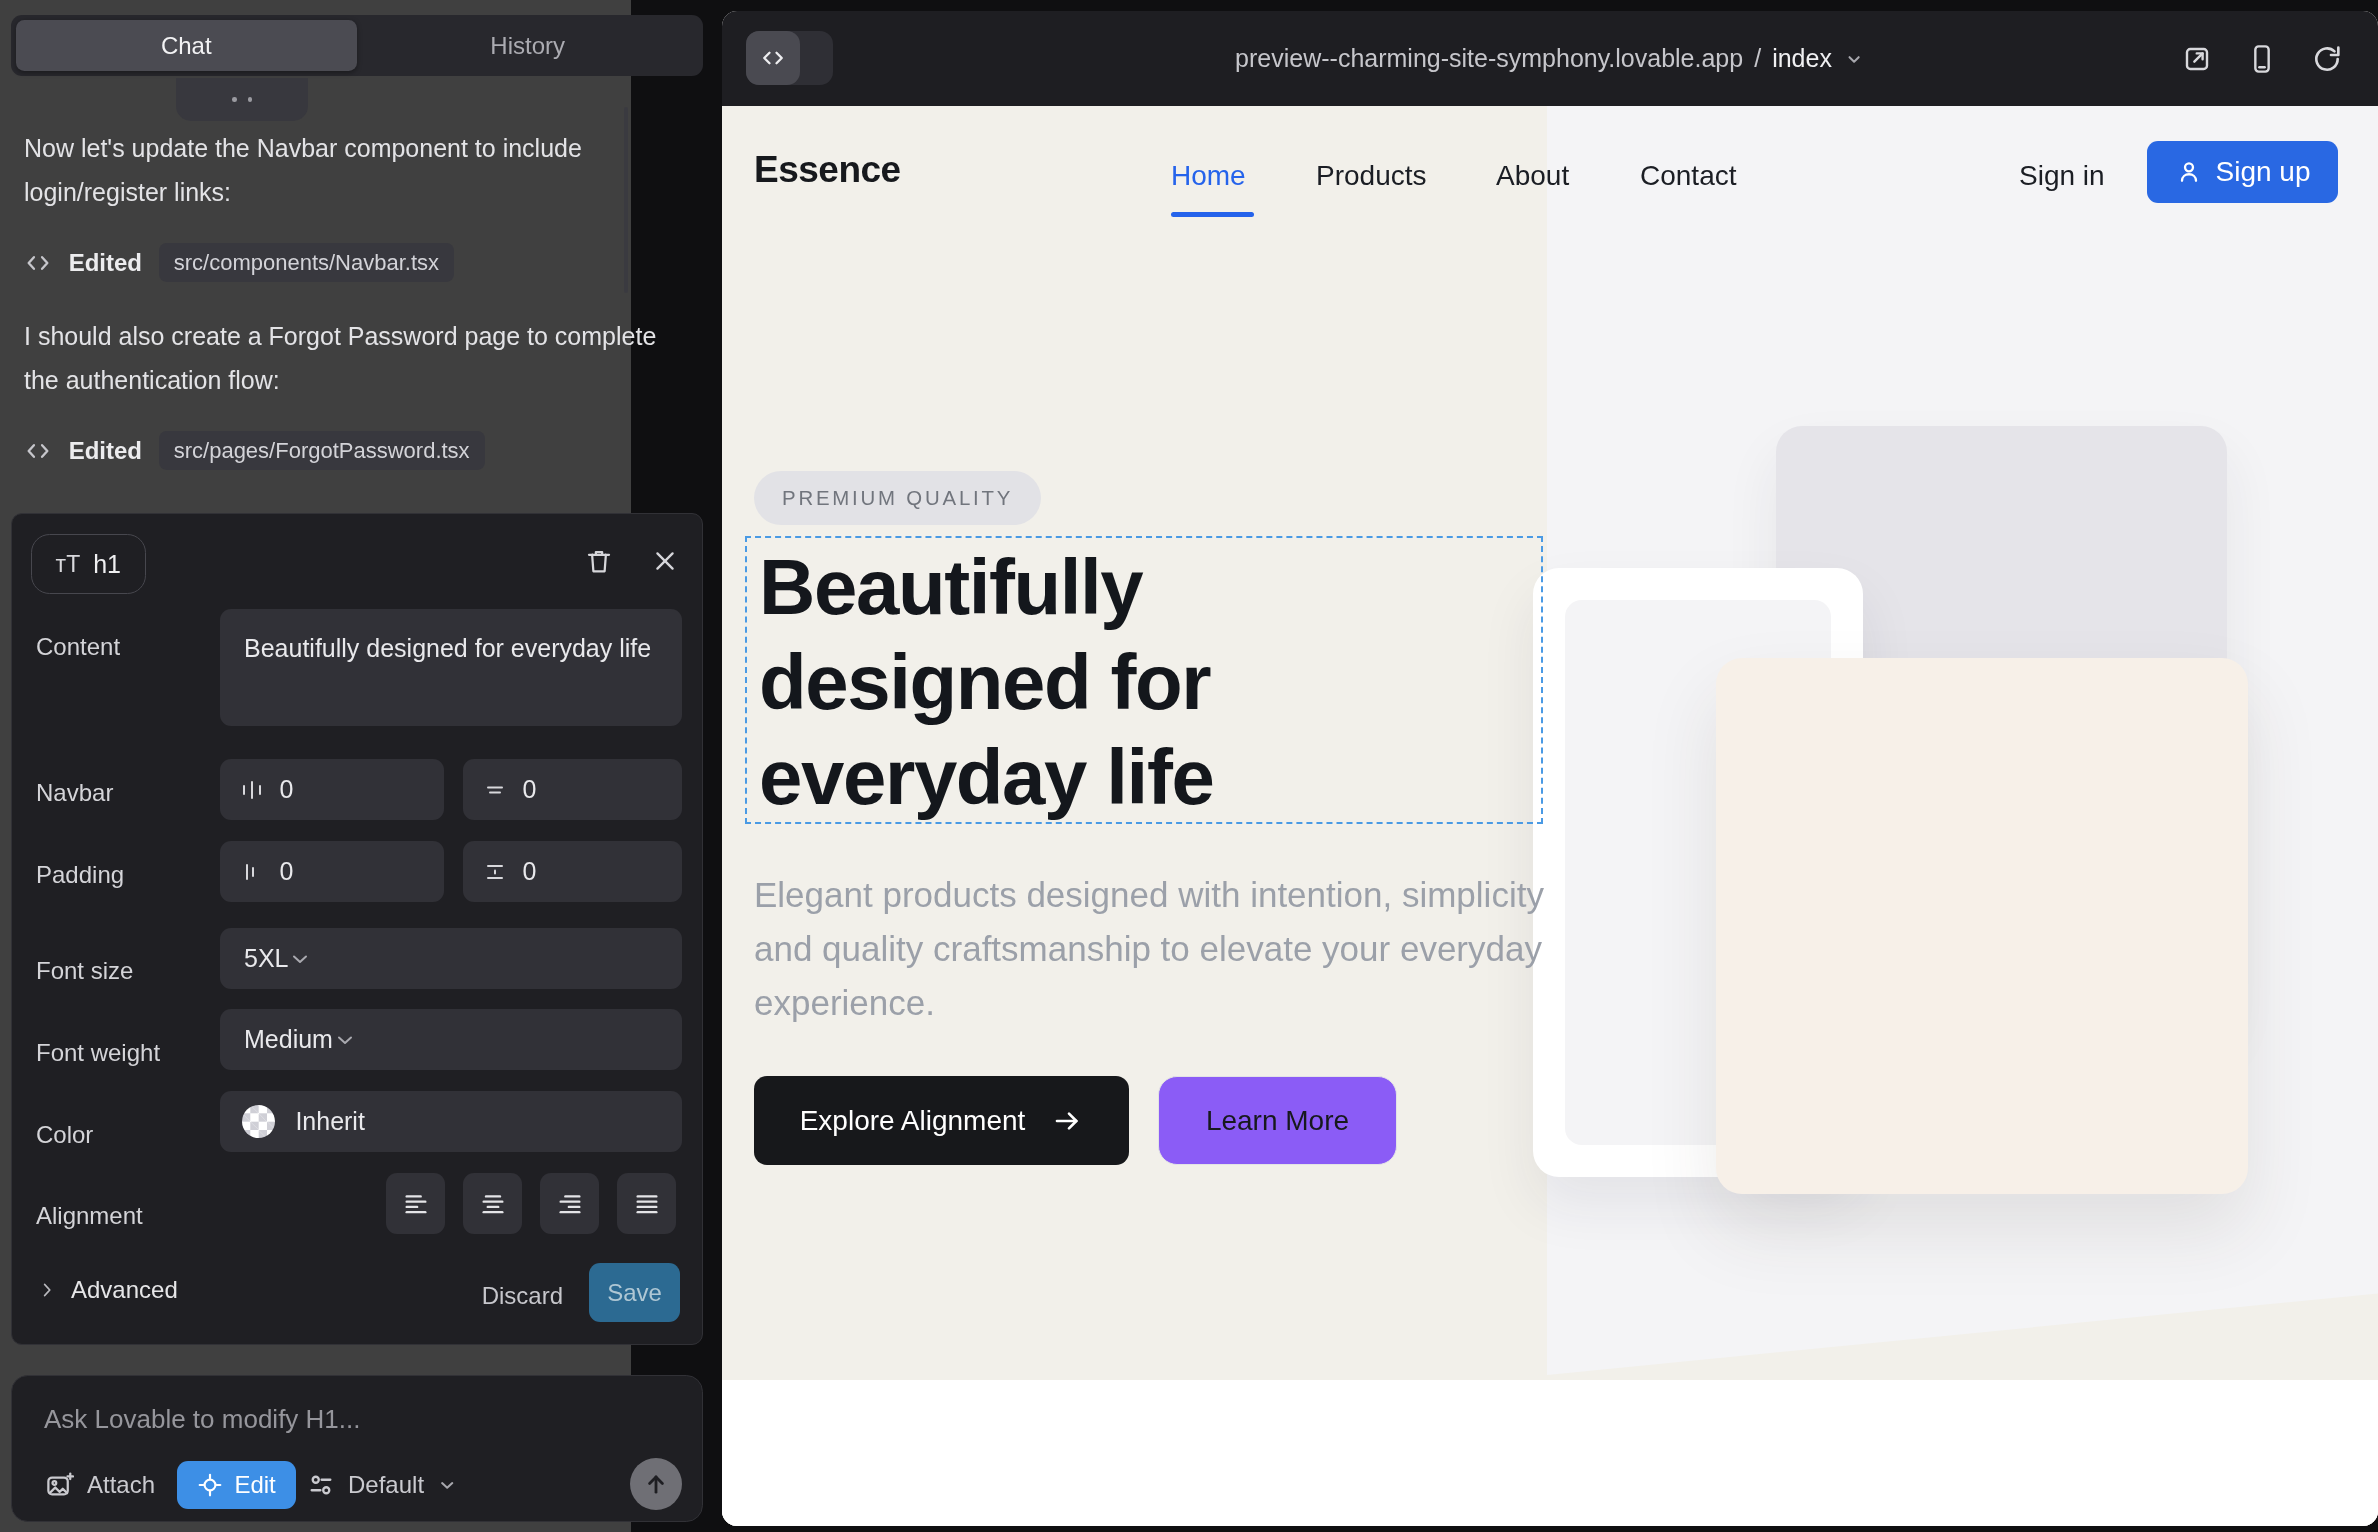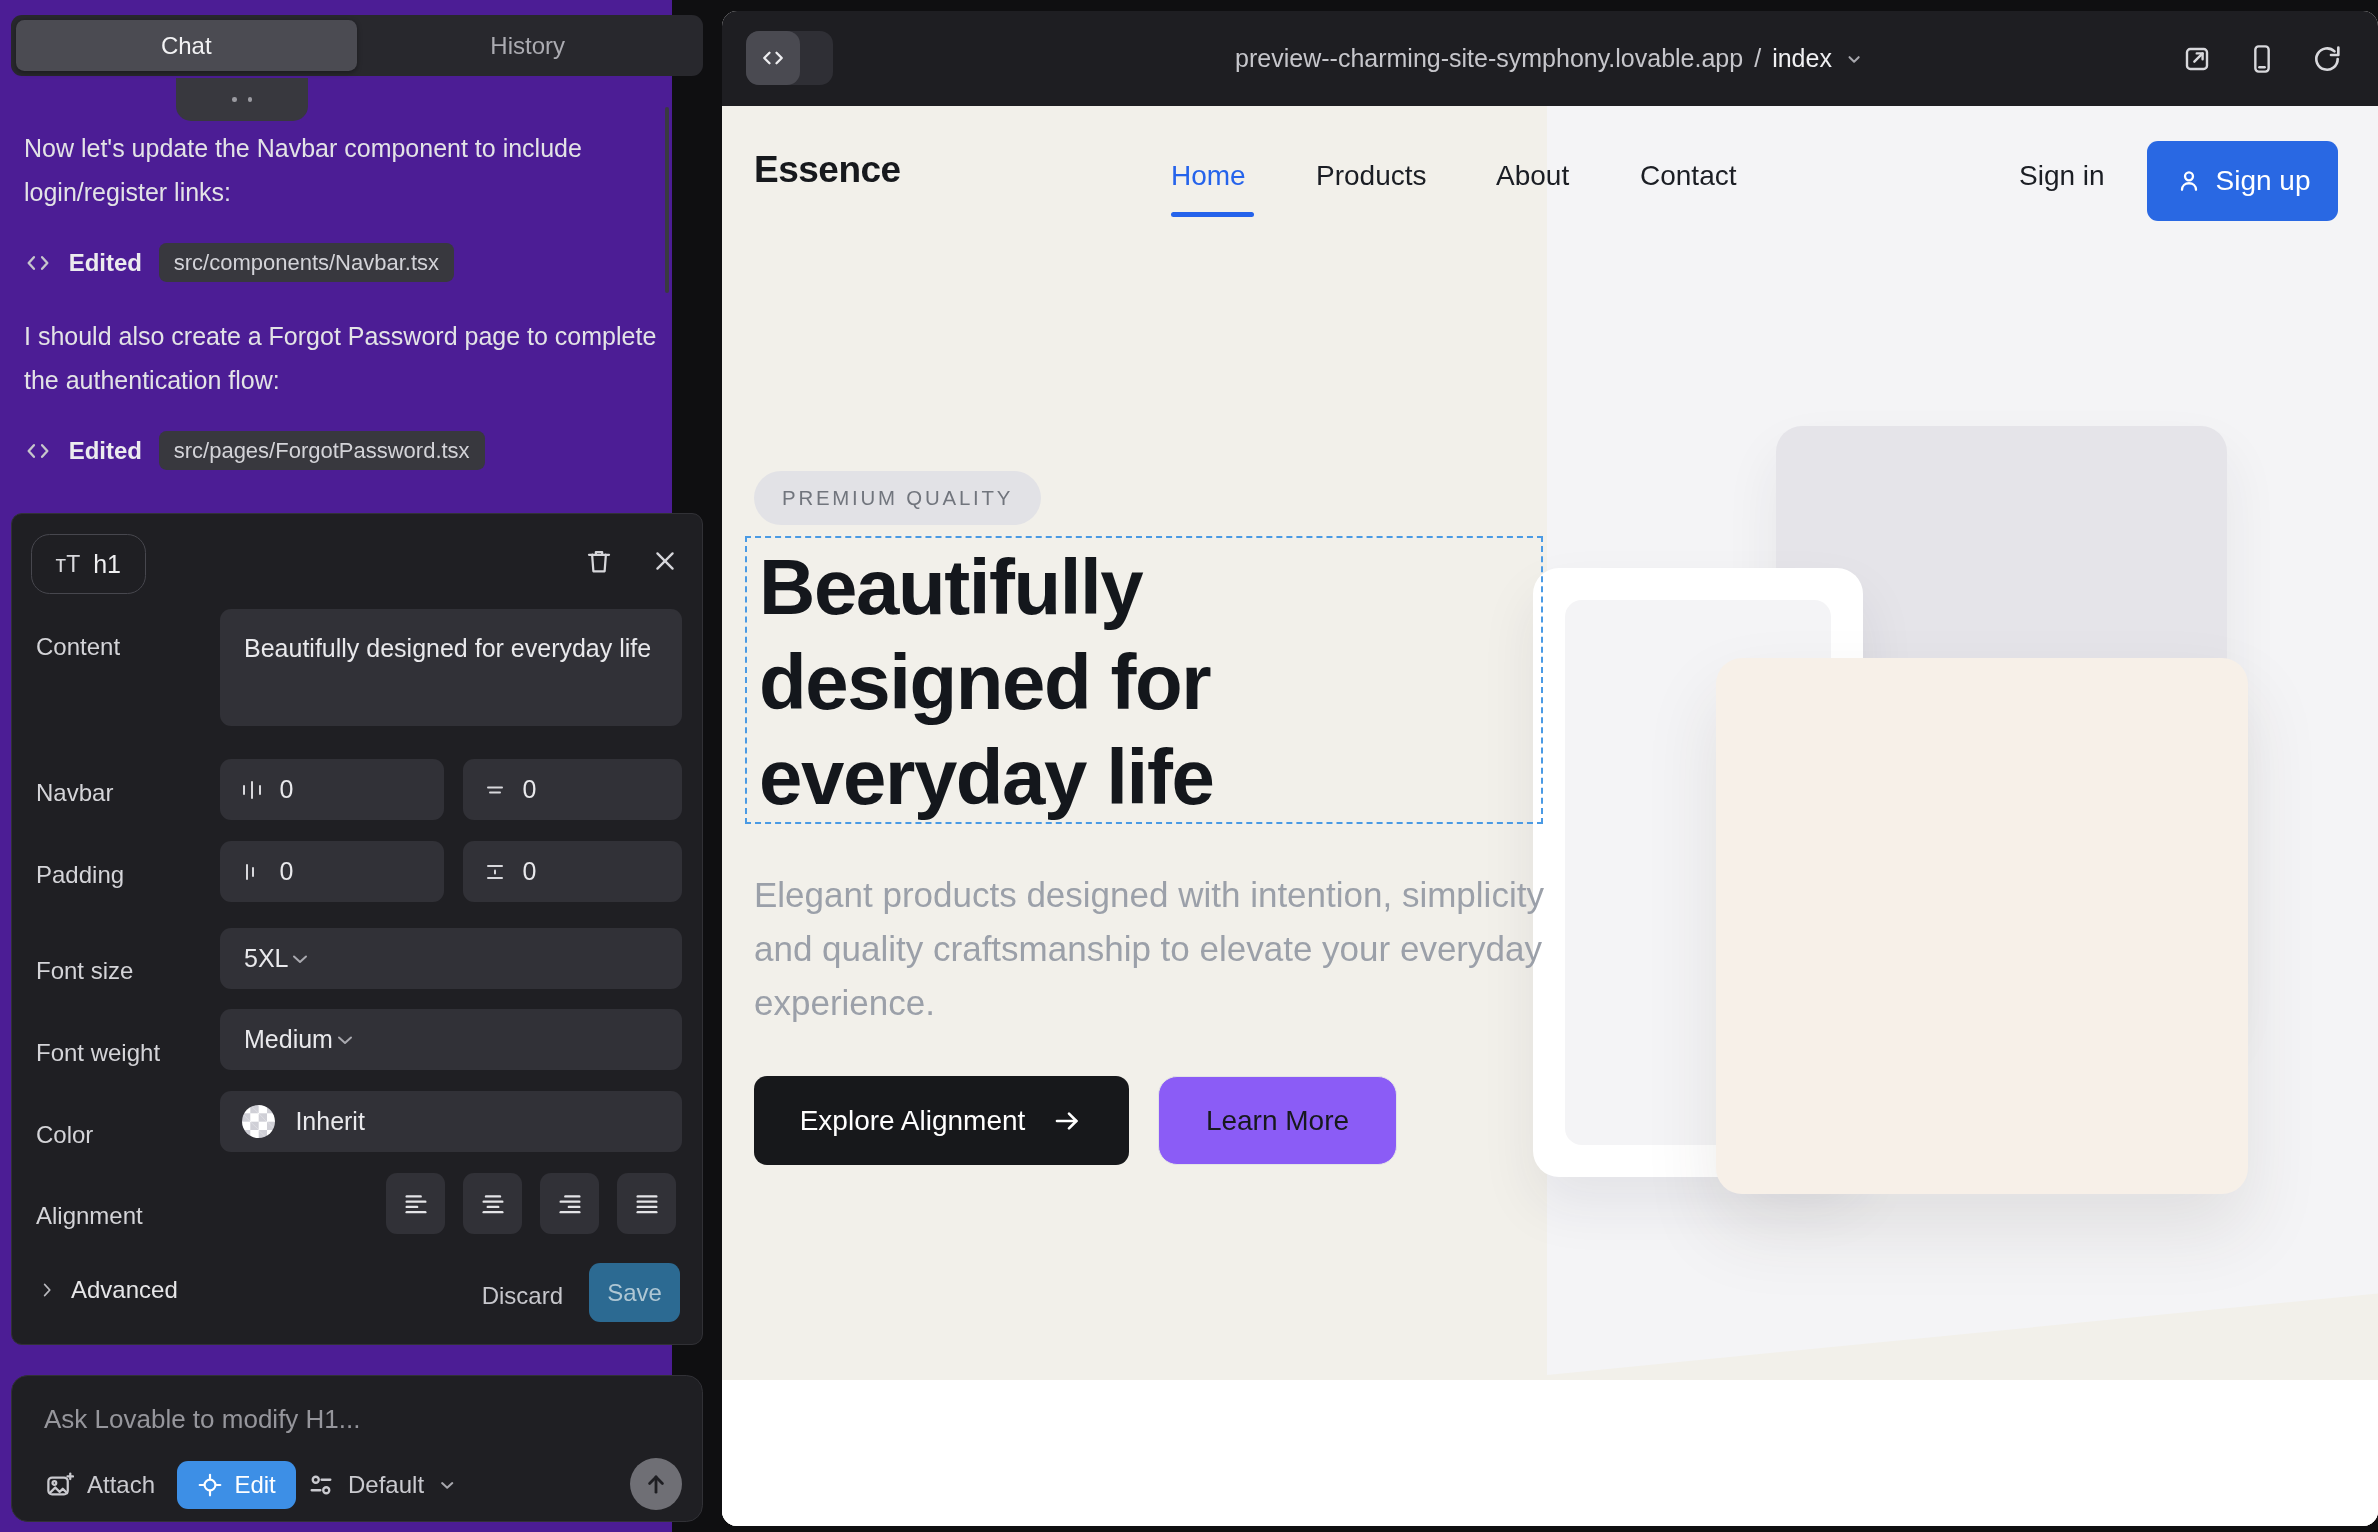--- a/index.html
+++ b/index.html
@@ -1,21 +1,21 @@
 <!DOCTYPE html>
 <html style="font-size:15px"><head>
 <meta charset="utf-8">
 <style>
   html,body{margin:0;padding:0;background:#0F0F11;}
   body{width:2378px;height:1532px;overflow:hidden;font-family:"Liberation Sans",sans-serif;
        -webkit-font-smoothing:antialiased;}
   svg{display:block;}
 
   
-  .chat-panel{position:absolute;left:0;top:0;width:631px;height:1532px;background:#4c1d95;padding-left:41px;}
+  .chat-panel{position:absolute;left:0;top:0;width:631px;height:1532px;background:#404040;}
   .tabs{position:absolute;left:11px;top:15px;width:692px;height:61px;background:#28282D;
         border-radius:11px;display:flex;padding:4.6px;box-sizing:border-box;}
   .tab{flex:1;display:flex;align-items:center;justify-content:center;font-size:24px;
        color:#ABABB1;border-radius:8.3px;cursor:default;}
   .tab.active{background:#4B4B52;color:#F2F2F4;box-shadow:0 1.9px 5.6px rgba(0,0,0,.35);}
   .peek-pill{position:absolute;left:176px;top:78px;width:132px;height:43px;background:#38383E;
         border-radius:0 0 15px 15px;display:flex;gap:11px;align-items:center;justify-content:center;}
   .peek-pill .dot{width:4.6px;height:4.6px;border-radius:50%;background:#9B9BA1;}
   .msg{position:absolute;left:24px;width:655px;font-size:25px;line-height:44px;color:#E3E3E6;}
   .edited-row{position:absolute;left:24px;height:43px;display:flex;gap:16.7px;align-items:center;}
@@ -91,21 +91,21 @@
   .card-white-inner{position:absolute;left:32px;top:32px;right:32px;bottom:32px;background:#F4F4F6;border-radius:16.7px;}
   .card-cream{position:absolute;left:169px;top:552px;width:532px;height:536px;background:#F7F0E8;
               border-radius:26px;box-shadow:0 37px 74px rgba(60,50,40,.10);}
   .white-strip{position:absolute;left:0;top:1274px;right:0;bottom:0;background:#FFFFFF;}
 
   .logo{position:absolute;left:32px;top:43px;font-size:37px;font-weight:bold;color:#17191D;letter-spacing:-0.5px;}
   .navlink{position:absolute;top:54px;font-size:28px;color:#1B1E24;}
   .navlink.active{color:#2563EB;}
   .nav-underline{position:absolute;left:449px;top:106px;width:83px;height:4.6px;background:#2563EB;border-radius:2.8px;}
   .signin{position:absolute;left:1297px;top:54px;font-size:28px;color:#1B1E24;}
-  .signup{position:absolute;left:1425px;top:35px;width:191px;height:80px;border-radius:11px;background:#2968E3;
+  .signup{position:absolute;left:1425px;top:35px;width:191px;height:62px;border-radius:11px;background:#2968E3;
           color:#FFFFFF;font-size:28px;display:flex;gap:13px;align-items:center;justify-content:center;}
   .badge{position:absolute;left:32px;top:365px;height:54px;padding:0 28px;border-radius:27px;background:#E2E2E6;
          color:#71757D;font-size:20.4px;letter-spacing:2.8px;display:inline-flex;align-items:center;}
   .selection{position:absolute;left:23px;top:430px;width:798px;height:288px;border:2.8px dashed #4A9AE4;box-sizing:border-box;}
   .hero-h1{position:absolute;left:37px;top:434px;font-size:78px;line-height:95px;font-weight:bold;
            color:#14171C;letter-spacing:-1.4px;}
   .hero-para{position:absolute;left:32px;top:762px;width:839px;font-size:35px;line-height:54px;color:#9BA0A9;}
   .cta1{position:absolute;left:32px;top:970px;width:375px;height:89px;background:#17181B;border-radius:13px;
         color:#FFFFFF;font-size:28px;display:flex;gap:26px;align-items:center;justify-content:center;}
   .cta2{position:absolute;left:436px;top:970px;width:239px;height:89px;background:#8b5cf6;

